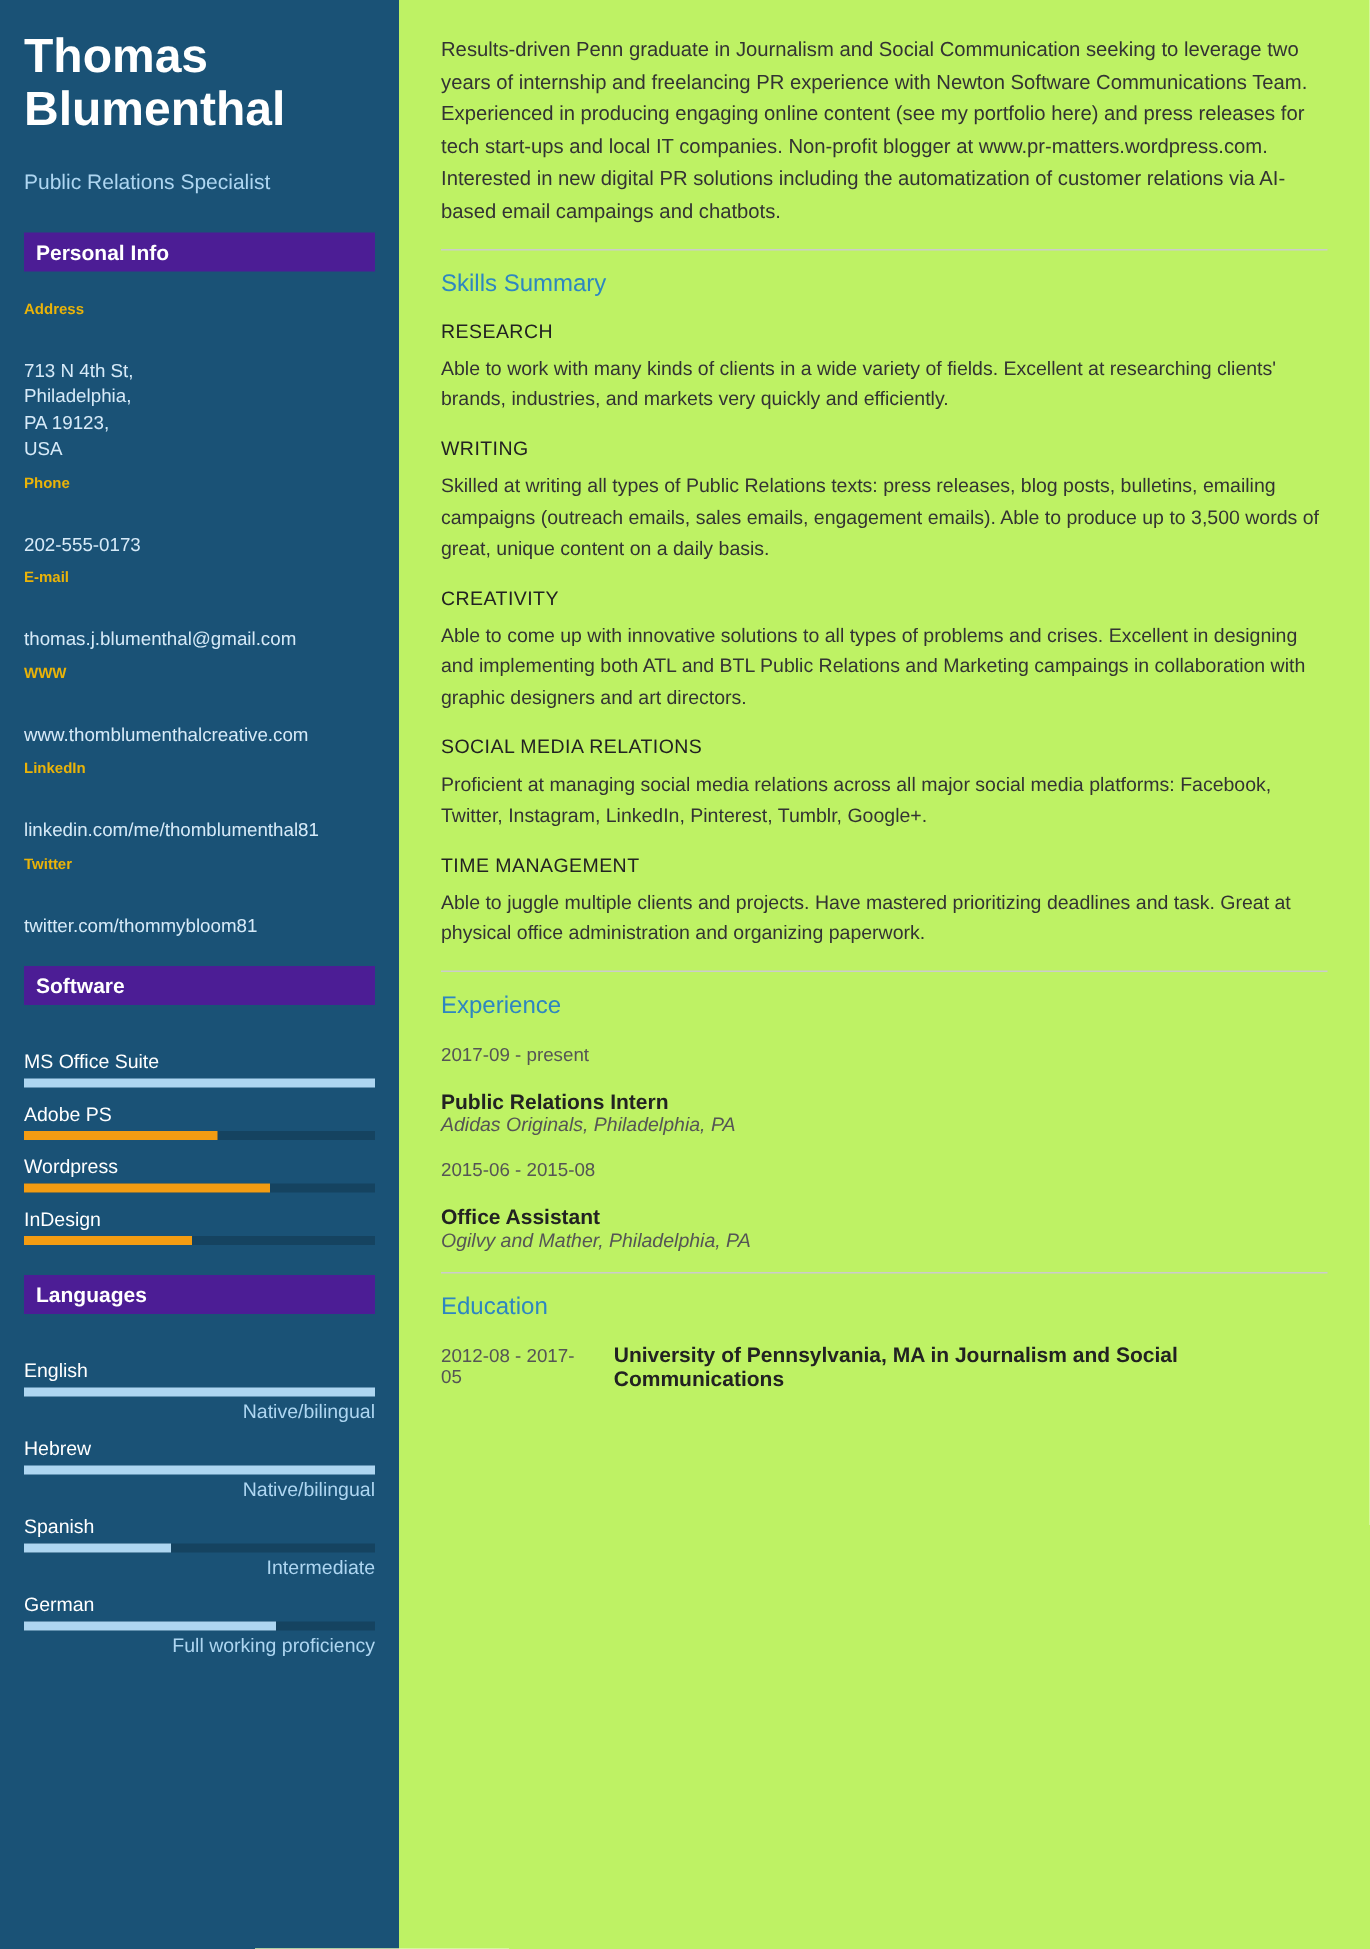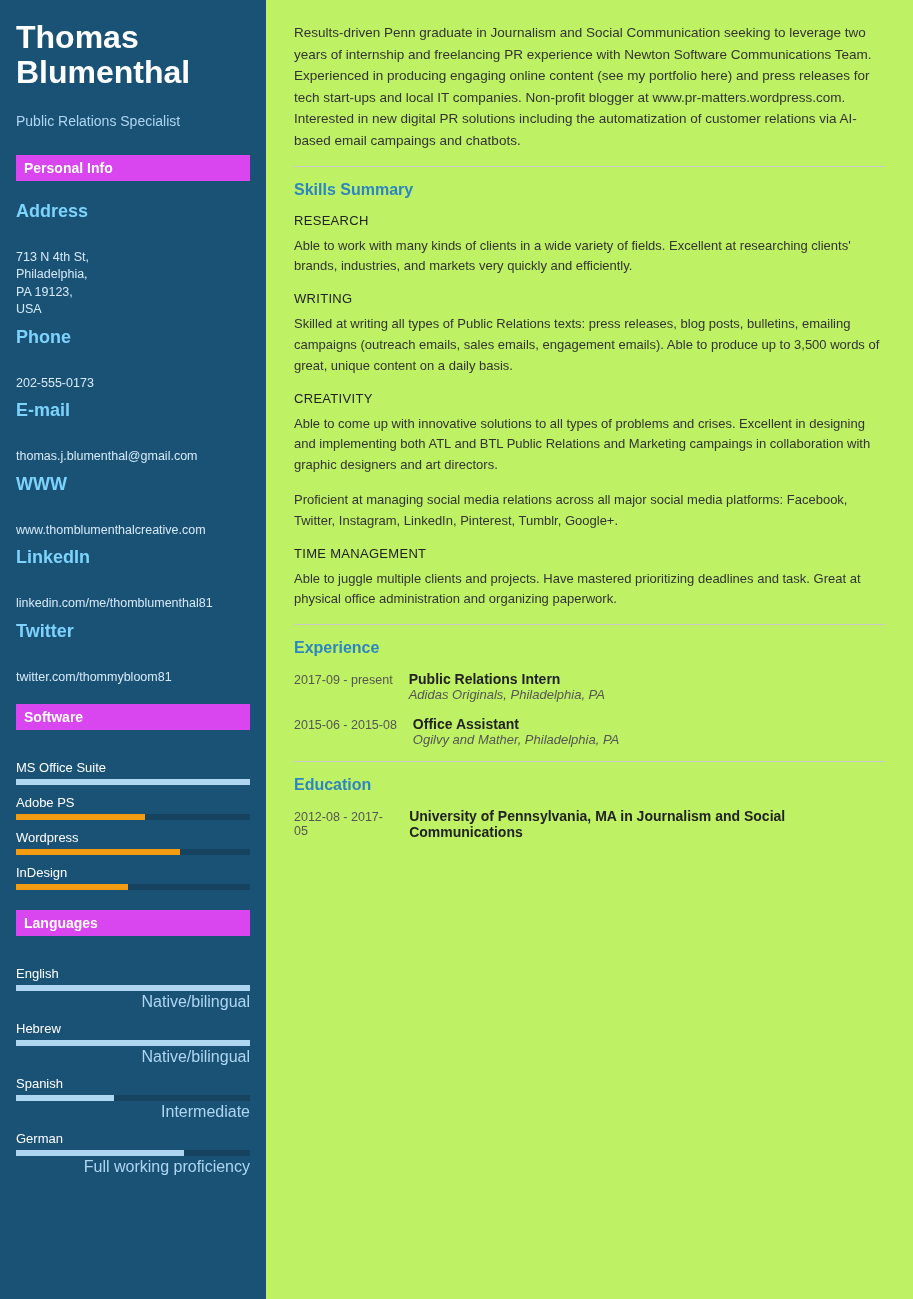--- a/index.html
+++ b/index.html
@@ -29,32 +29,32 @@
       line-height: 1.1;
       margin-bottom: 22px;
     }
     .sidebar-title {
       font-size: 14px;
       color: #aed6f1;
       margin-bottom: 20px;
       line-height: 1.3;
     }
     .section-header {
-      background: #d946ef;
+      background: #4c1d95;
       color: #fff;
       font-size: 14px;
       font-weight: bold;
       padding: 5px 8px;
       margin-bottom: 12px;
       margin-top: 4px;
     }
     .info-label {
       font-weight: bold;
-      font-size: 18px;
-      color: #7dd3fc;
+      font-size: 10px;
+      color: #eab308;
       margin-top: 8px;
       margin-bottom: 2px;
     }
     .info-value {
       font-size: 12.5px;
       color: #d6eaf8;
       line-height: 1.4;
       margin-top: 25px;
     }
     .software-section, .languages-section {
@@ -73,21 +73,21 @@
       margin-bottom: 2px;
     }
     .skill-bar-fill {
       background: #aed6f1;
       height: 6px;
     }
     .skill-bar-fill.partial {
       background: #f39c12;
     }
     .lang-level {
-      font-size: 16px;
+      font-size: 13px;
       color: #aed6f1;
       text-align: right;
       margin-top: 2px;
     }
     
     .main {
       flex: 1;
       padding: 22px 28px;
       background: #bef264;
       color: #222;
@@ -98,41 +98,42 @@
       color: #333;
       margin-bottom: 14px;
     }
     .divider {
       border: none;
       border-top: 1px solid #ccc;
       margin: 14px 0;
     }
     .section-title {
       font-size: 16px;
-      font-weight: bold;
+      font-weight: normal;
       color: #2e86c1;
       margin-bottom: 14px;
     }
     .skill-section-title {
       font-size: 13px;
       font-weight: 400;
       color: #222;
       margin-bottom: 8px;
       letter-spacing: 0.3px;
     }
     .skill-description {
       font-size: 13px;
       color: #333;
       line-height: 1.6;
       margin-bottom: 14px;
     }
     .experience-item {
       display: flex;
       gap: 16px;
       margin-bottom: 14px;
+      flex-direction: column;
     }
     .exp-date {
       font-size: 12.5px;
       color: #555;
       min-width: 70px;
       padding-top: 2px;
     }
     .exp-content {}
     .exp-title {
       font-size: 14px;
@@ -257,20 +258,21 @@
 
   <div class="section-title">Skills Summary</div>
 
   <div id="skills-container">
       <div class="skill-section-title">RESEARCH</div>
       <p class="skill-description">Able to work with many kinds of clients in a wide variety of fields. Excellent at researching clients' brands, industries, and markets very quickly and efficiently.</p>
       <div class="skill-section-title">WRITING</div>
       <p class="skill-description">Skilled at writing all types of Public Relations texts: press releases, blog posts, bulletins, emailing campaigns (outreach emails, sales emails, engagement emails). Able to produce up to 3,500 words of great, unique content on a daily basis.</p>
       <div class="skill-section-title">CREATIVITY</div>
       <p class="skill-description">Able to come up with innovative solutions to all types of problems and crises. Excellent in designing and implementing both ATL and BTL Public Relations and Marketing campaings in collaboration with graphic designers and art directors.</p>
+      <div class="skill-section-title">SOCIAL MEDIA RELATIONS</div>
       <p class="skill-description">Proficient at managing social media relations across all major social media platforms: Facebook, Twitter, Instagram, LinkedIn, Pinterest, Tumblr, Google+.</p>
       <div class="skill-section-title">TIME MANAGEMENT</div>
       <p class="skill-description">Able to juggle multiple clients and projects. Have mastered prioritizing deadlines and task. Great at physical office administration and organizing paperwork.</p>
     </div>
 
   <hr class="divider">
 
   <div class="section-title">Experience</div>
   <div id="experience-container">
       <div class="experience-item">

